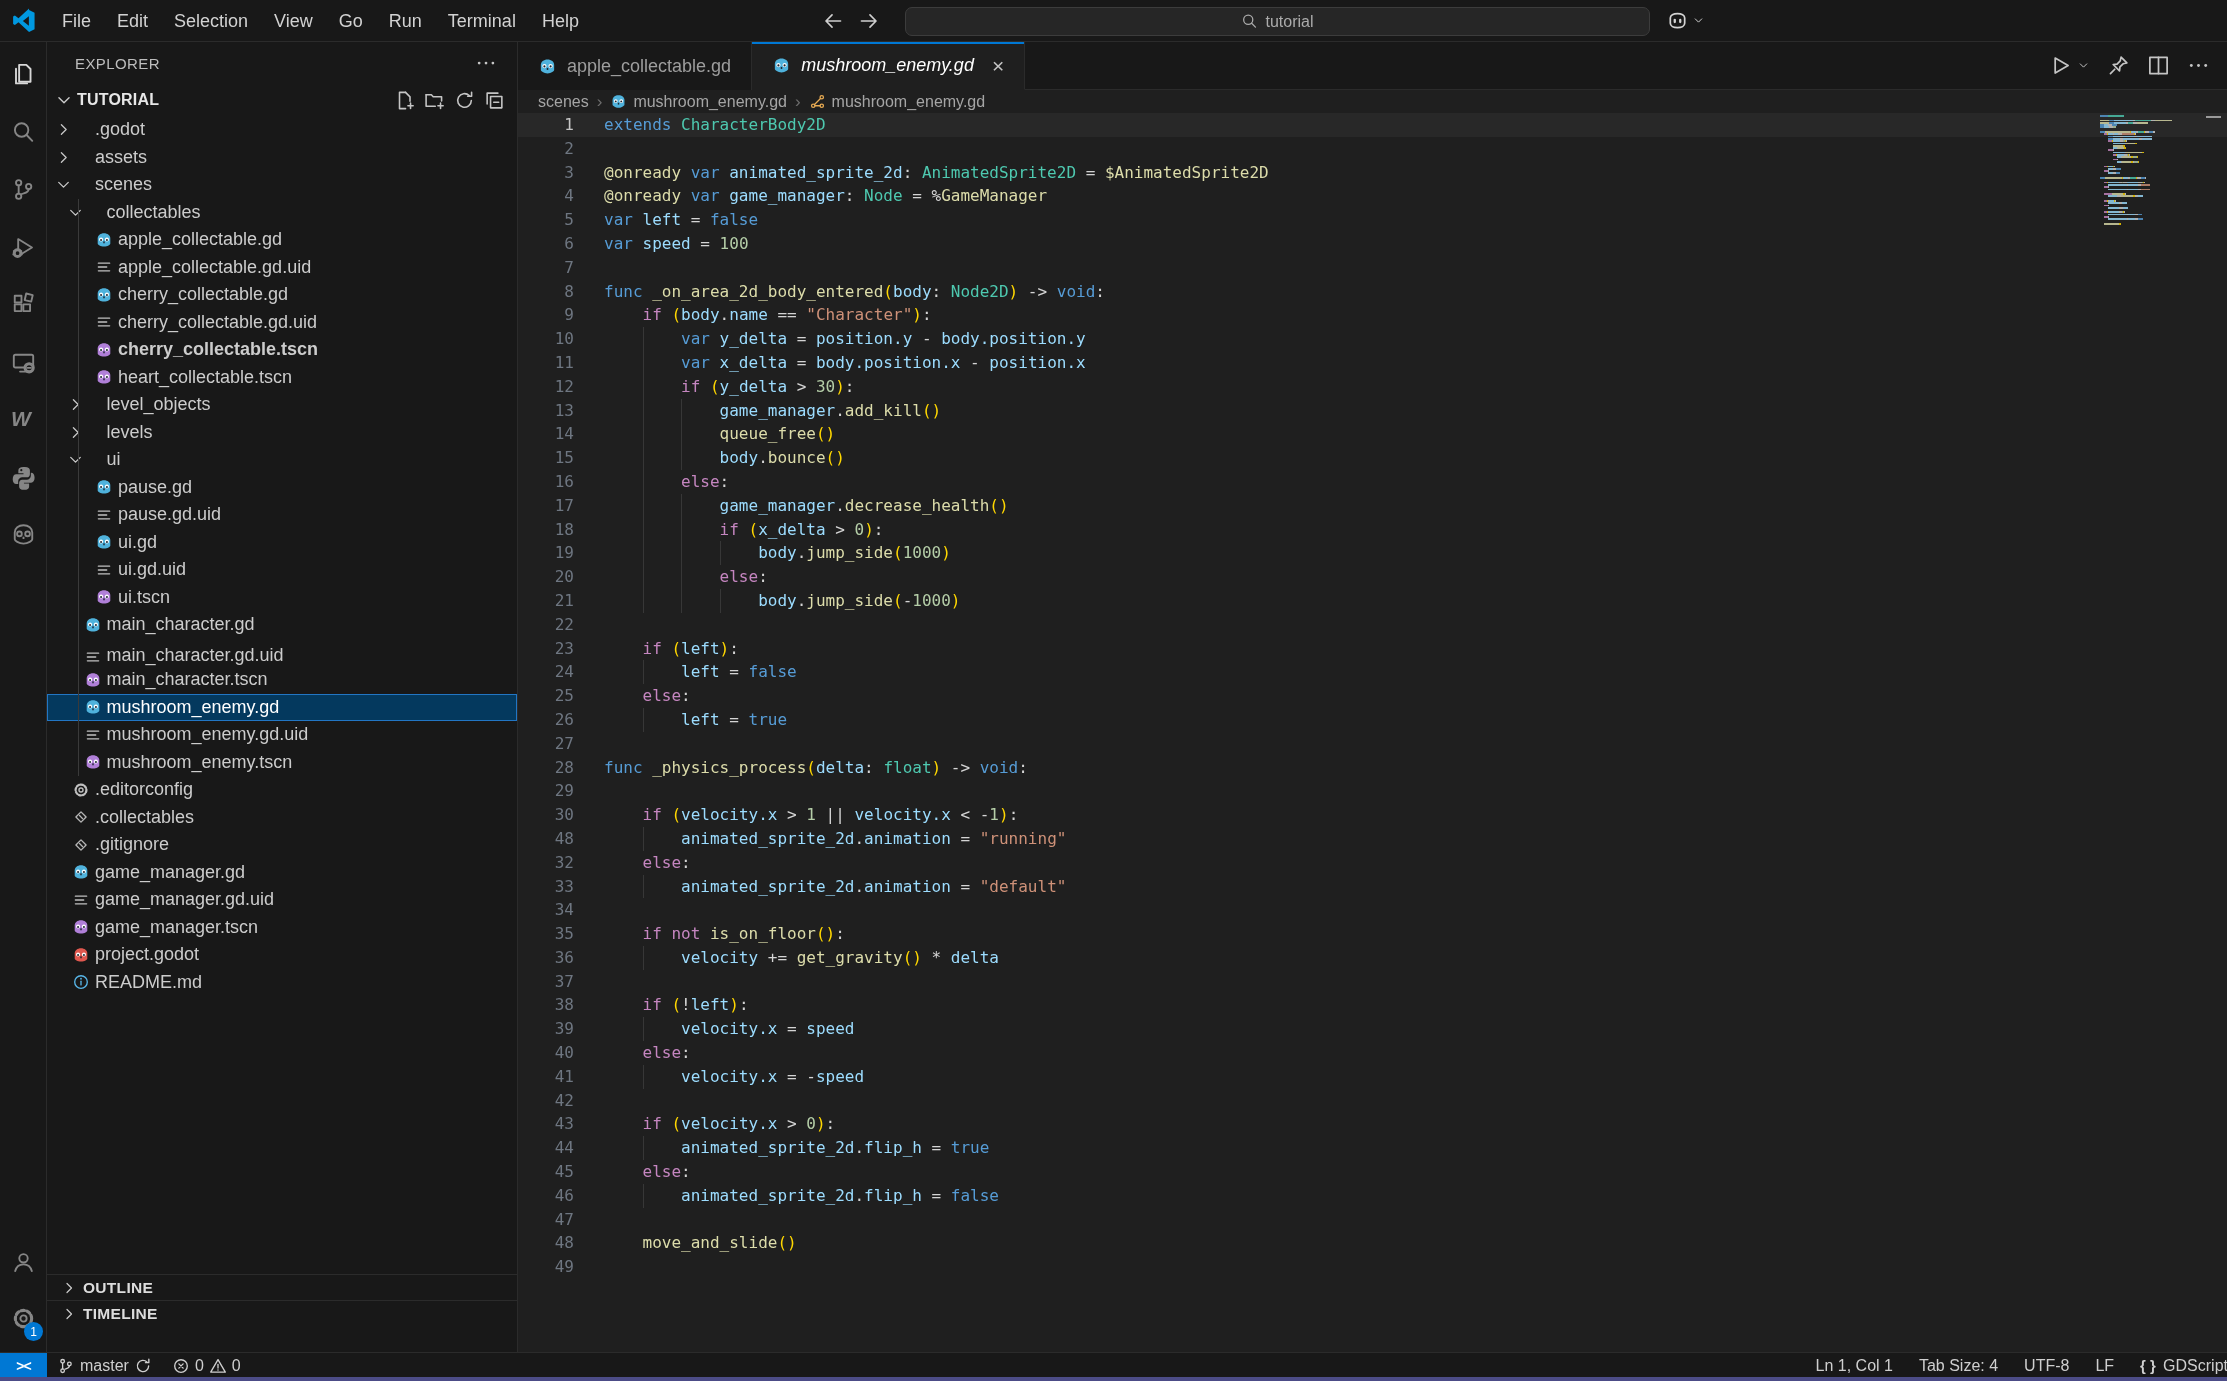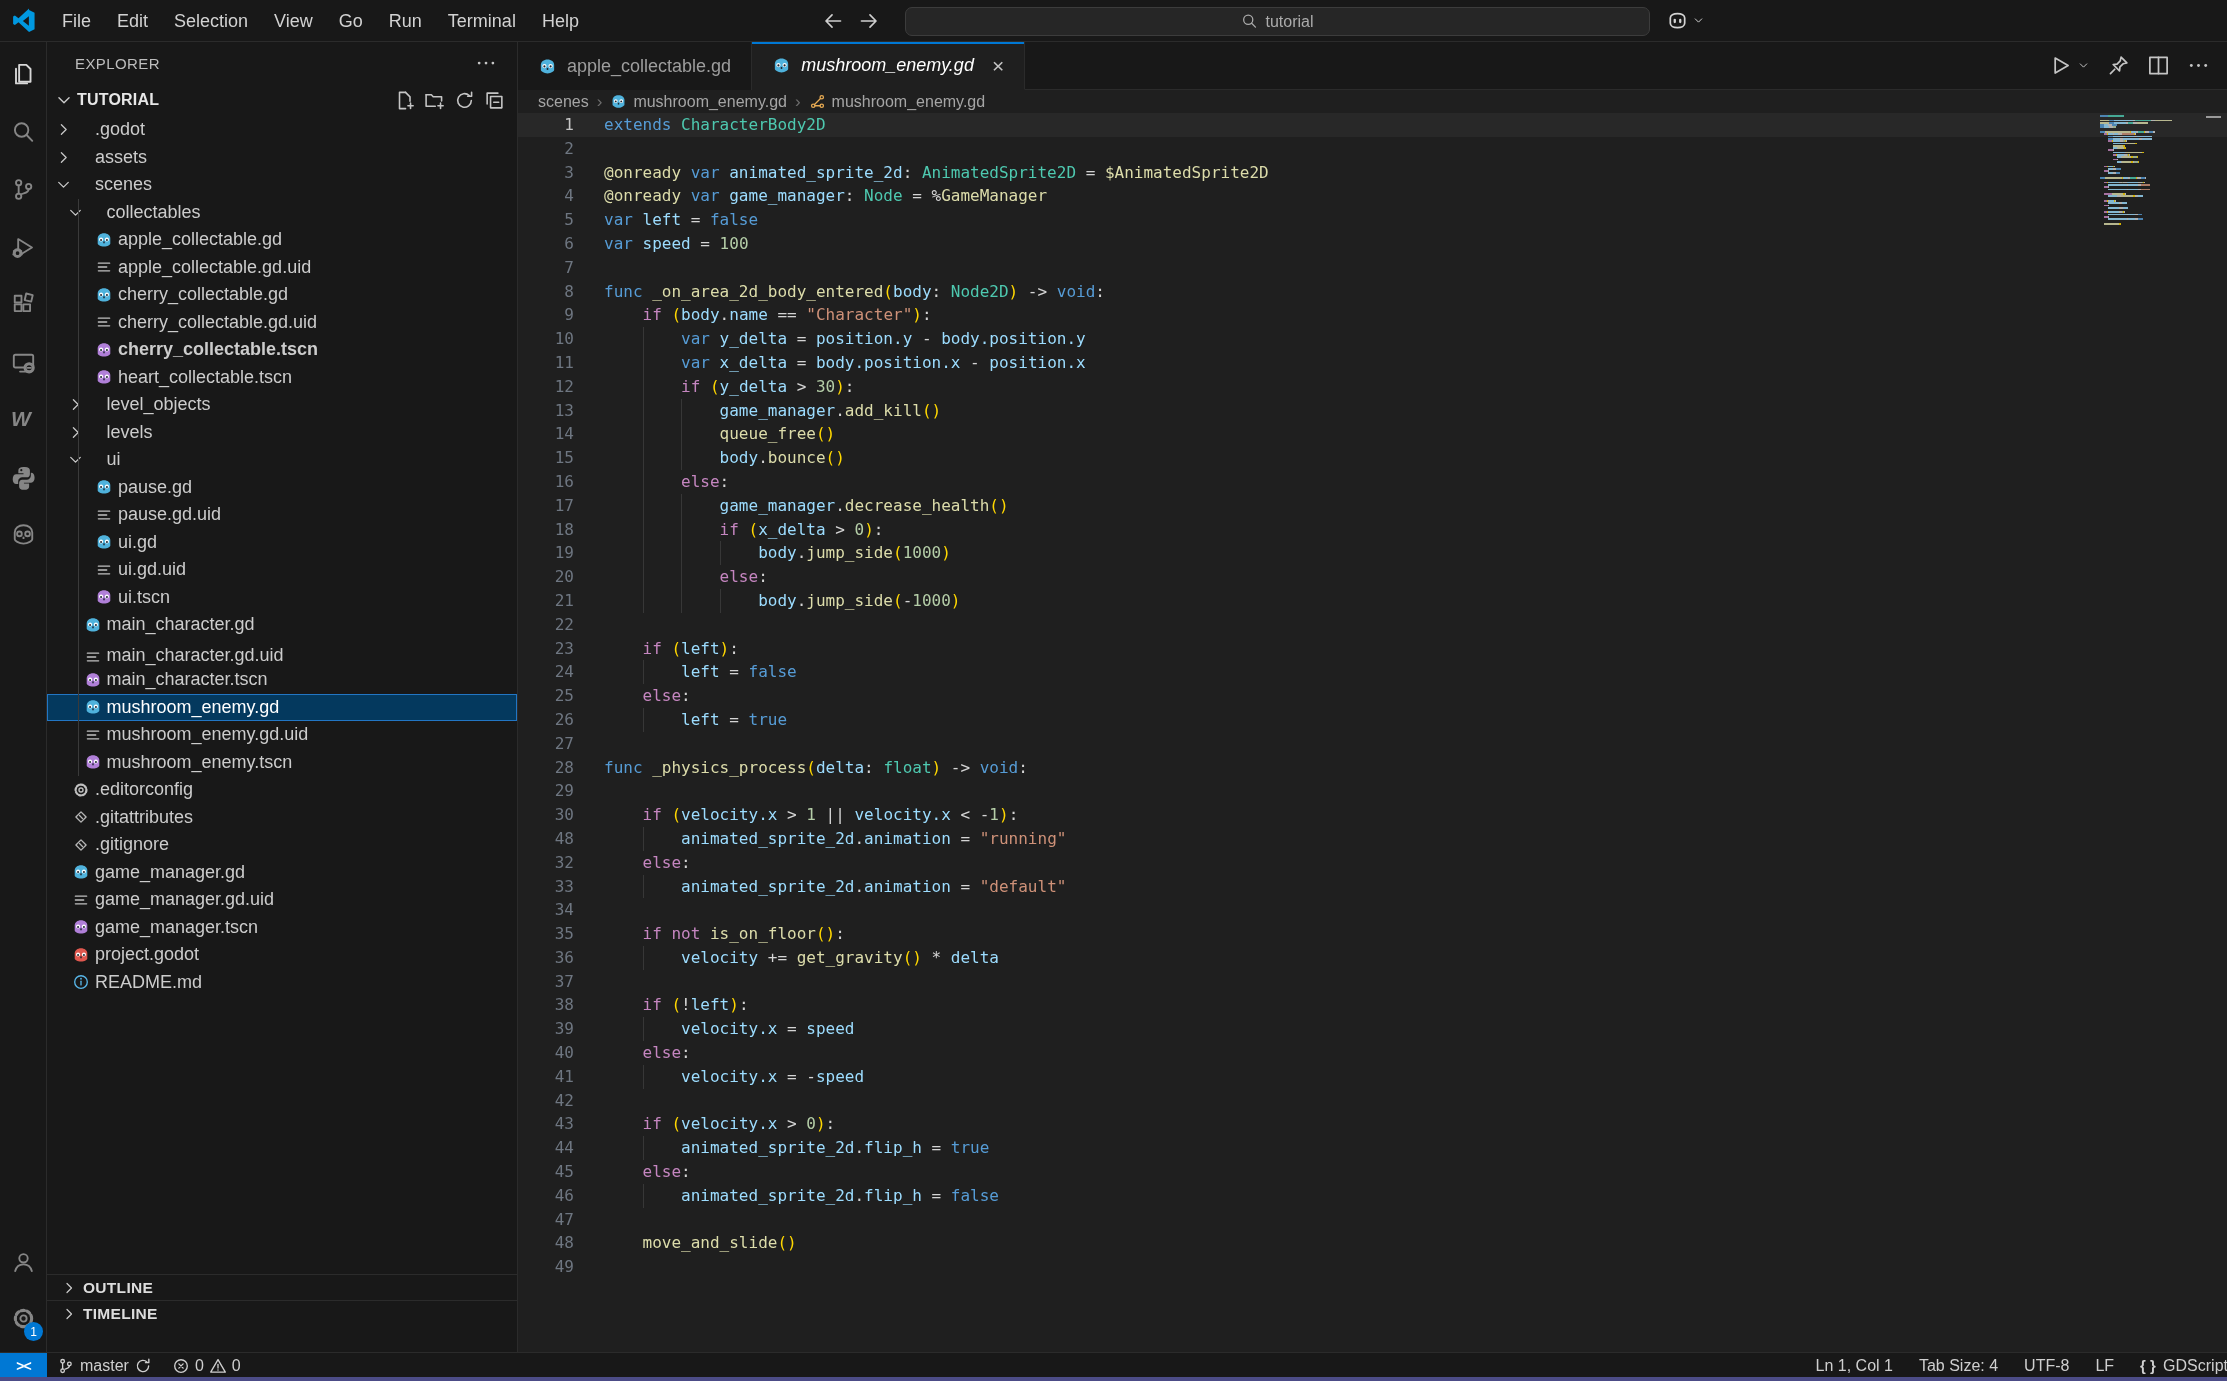--- a/index.html
+++ b/index.html
@@ -627,21 +627,21 @@
         </div>
         <div class="tree-row" style="padding-left: 25px;">
           <span class="iconbox">
             <span class="icon">
               <svg viewBox="0 0 16 16" fill="none" stroke="currentColor" stroke-width="1.2" stroke-linecap="round" stroke-linejoin="round">
                 <rect x="4.8" y="4.8" width="6.4" height="6.4" transform="rotate(45 8 8)" stroke="#b5b5b5"></rect>
                 <path d="M6.7 6.7l2.6 2.6" stroke="#b5b5b5"></path>
               </svg>
             </span>
           </span>
-          <span class="tree-label">.gitattributes</span>
+          <span class="tree-label">.collectables</span>
         </div>
         <div class="tree-row" style="padding-left: 25px;">
           <span class="iconbox">
             <span class="icon">
               <svg viewBox="0 0 16 16" fill="none" stroke="currentColor" stroke-width="1.2" stroke-linecap="round" stroke-linejoin="round">
                 <rect x="4.8" y="4.8" width="6.4" height="6.4" transform="rotate(45 8 8)" stroke="#b5b5b5"></rect>
                 <path d="M6.7 6.7l2.6 2.6" stroke="#b5b5b5"></path>
               </svg>
             </span>
           </span>

